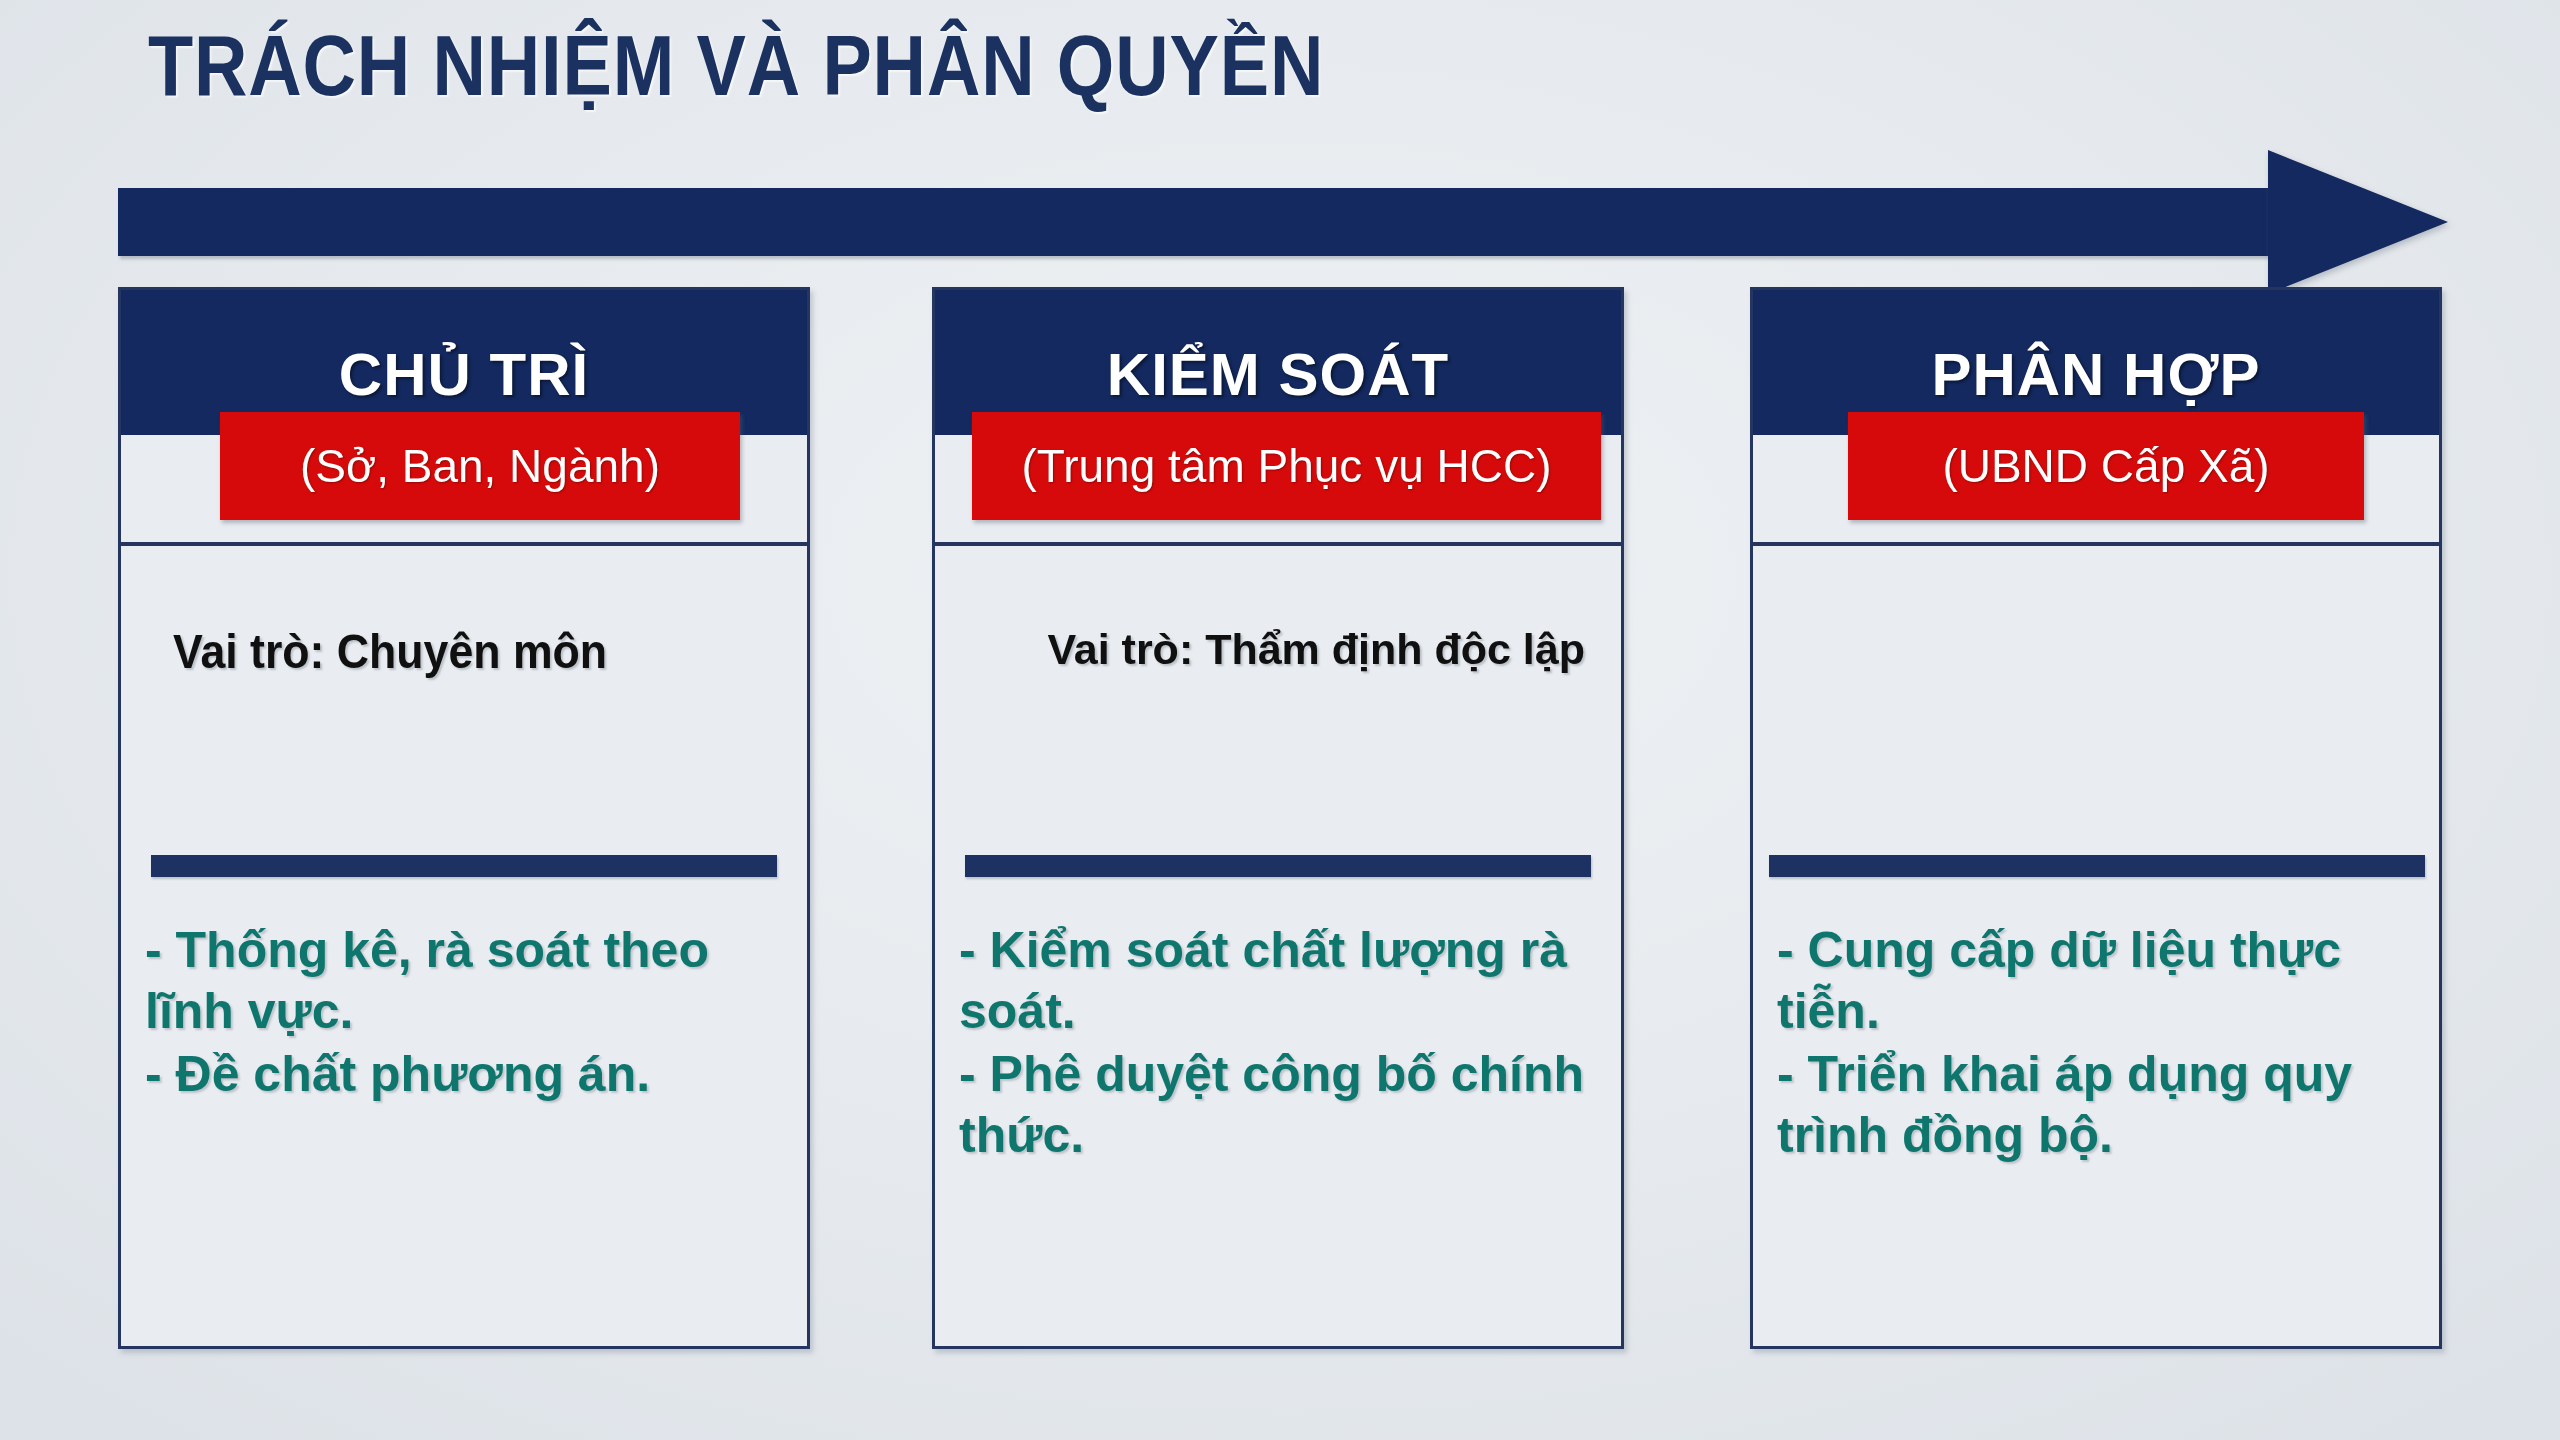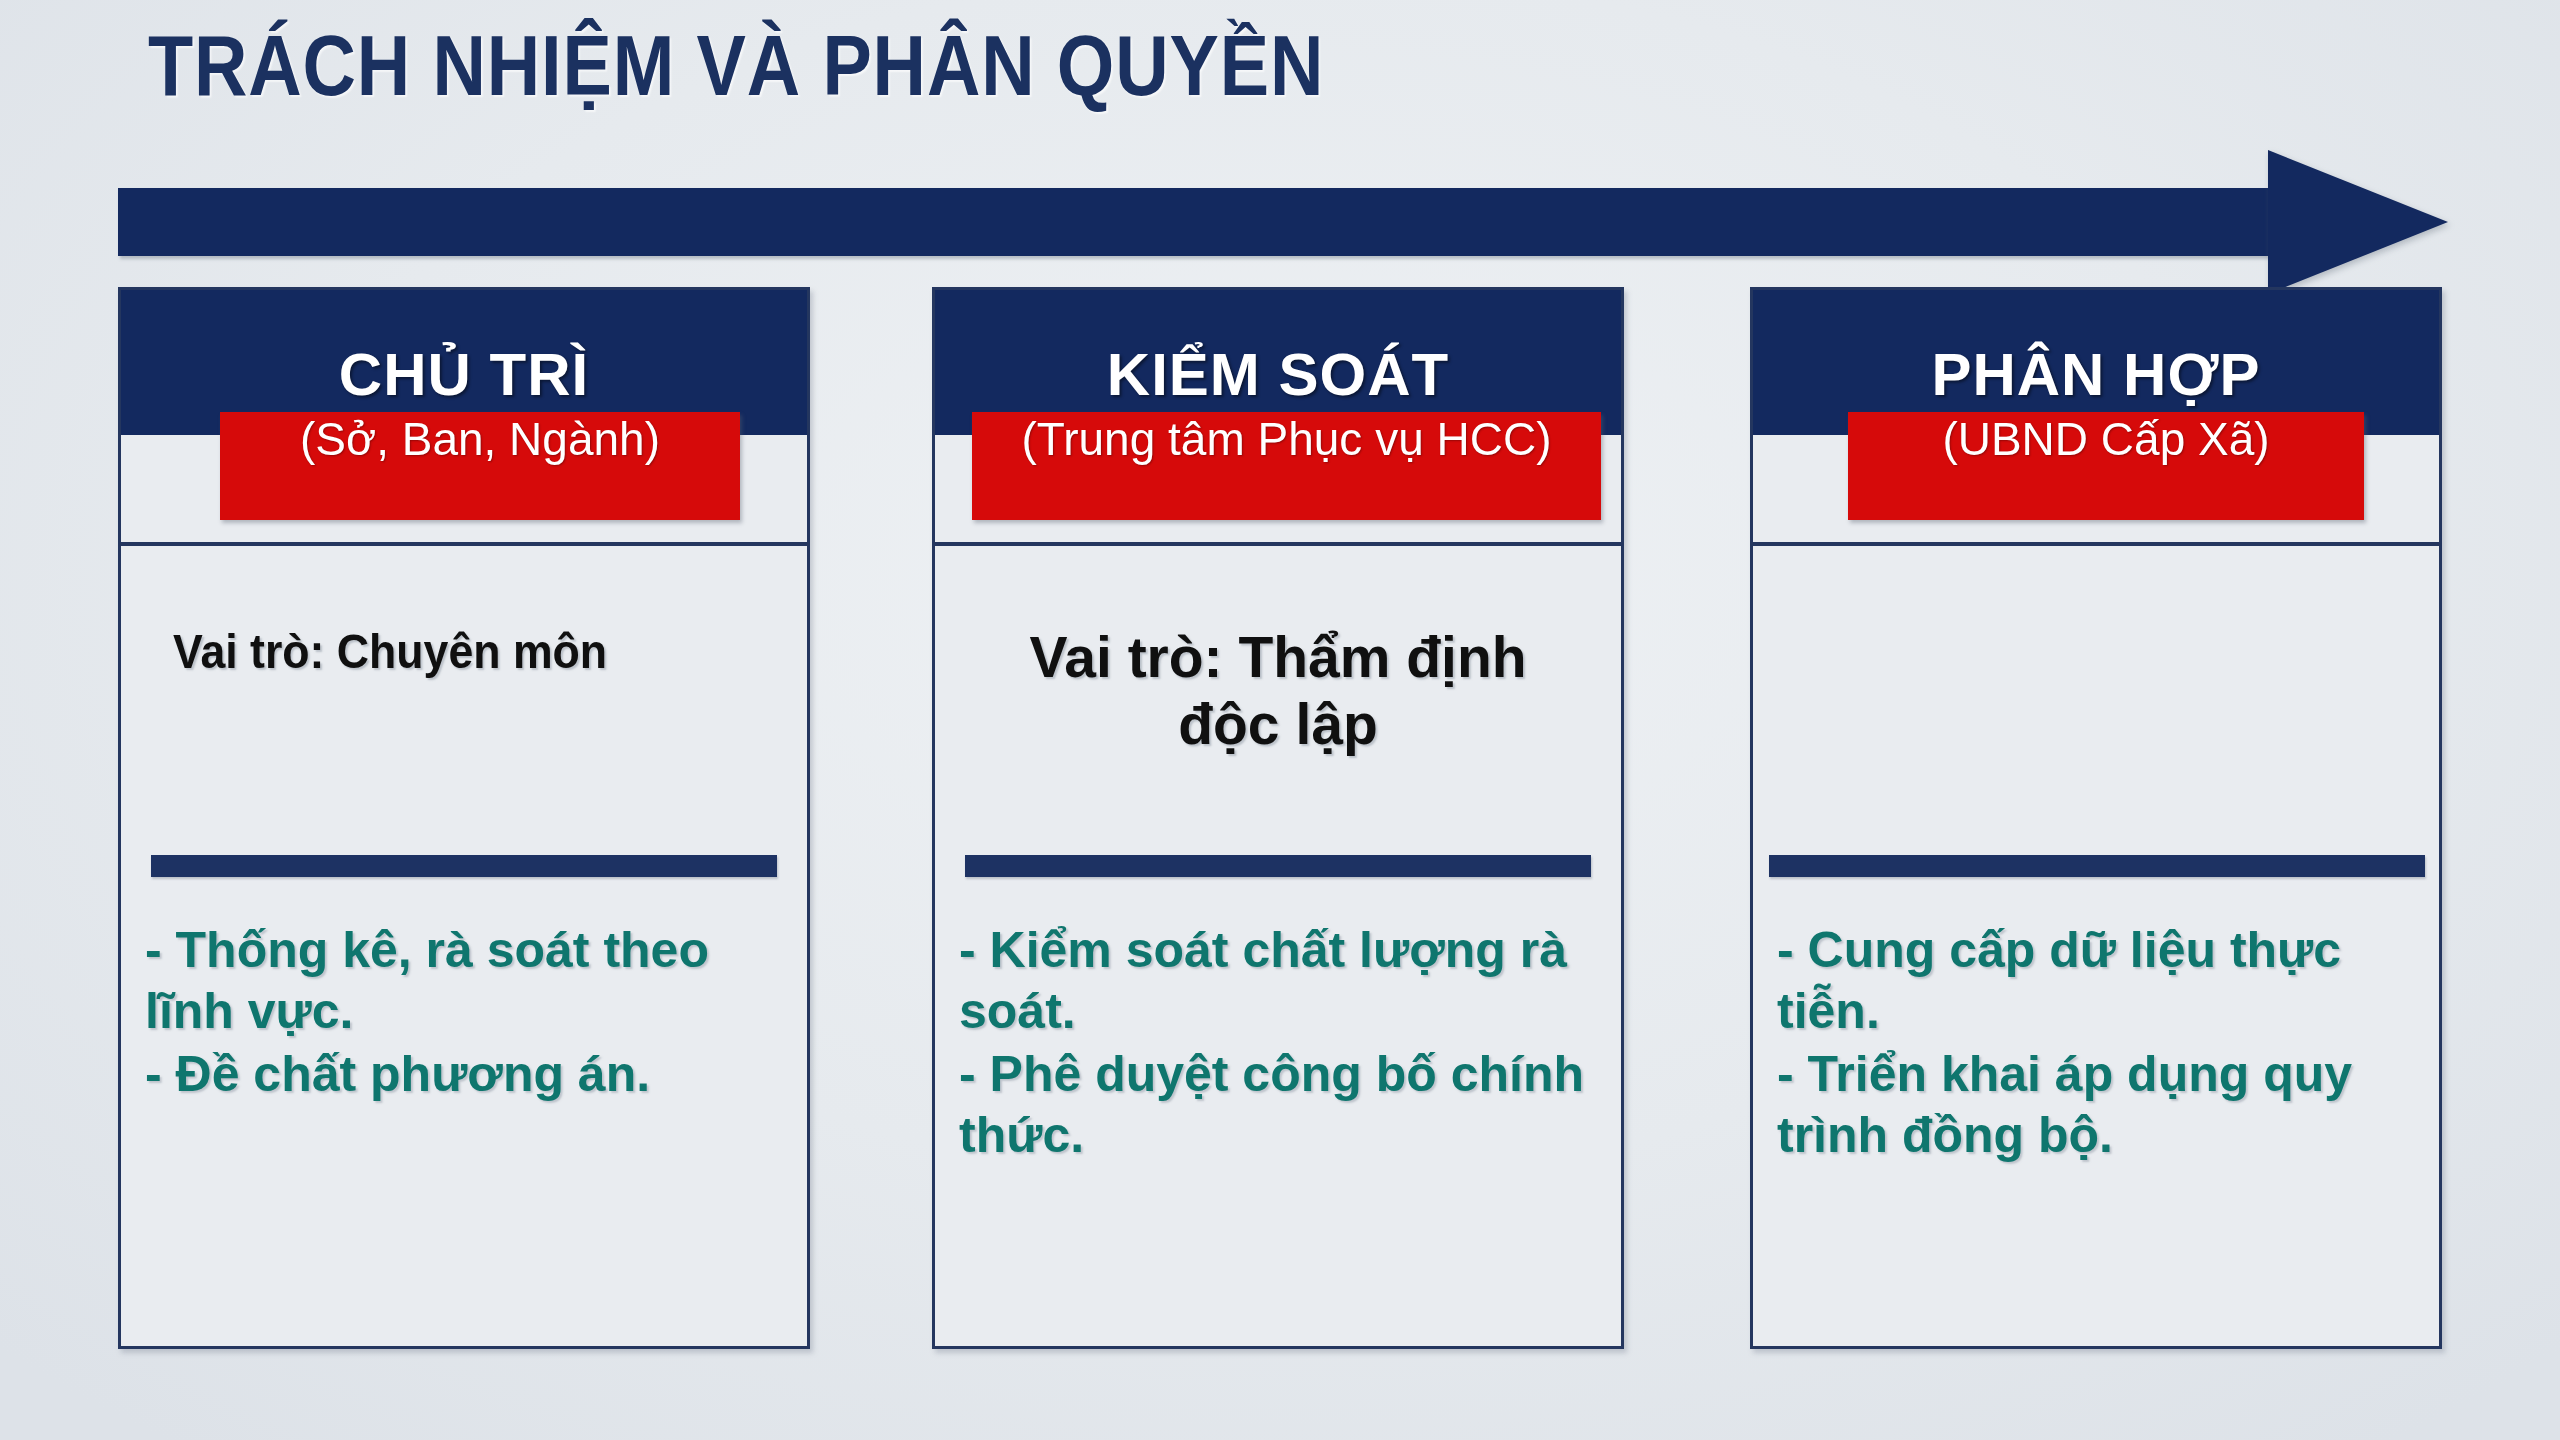--- a/index.html
+++ b/index.html
@@ -108,21 +108,21 @@
     height: 107px;
     background: #e9ecf0;
     border-bottom: 4px solid #24365f;
   }
   .subtitle-badge {
     position: absolute;
     top: -23px;
     height: 108px;
     background: #d60a0a;
     display: flex;
-    align-items: flex-start;
+    align-items: center;
     justify-content: center;
     box-shadow: 2px 3px 4px rgba(90,100,115,0.4);
     margin-left: 12px;
   }
   .subtitle-badge span {
     color: #ffffff;
     font-size: 46px;
     font-weight: normal;
     font-family: "Liberation Sans", sans-serif;
     text-shadow: 1px 1px 2px rgba(0,0,0,0.3);
@@ -135,22 +135,22 @@
   .card-body {
     position: relative;
     height: 797px;
   }
 
   .role {
     position: absolute;
     left: 0;
     right: 0;
     top: 78px;
-    text-align: center;
-    font-size: 57px;
+    text-align: right;
+    font-size: 43px;
     line-height: 1.18;
     font-weight: bold;
     color: #101010;
     font-family: "Liberation Sans", sans-serif;
     text-shadow: 2px 2px 2px rgba(150,158,170,0.55);
     padding: 0 36px;
     box-sizing: border-box;
   }
   #card-0 .role {
     font-size: 48px;

